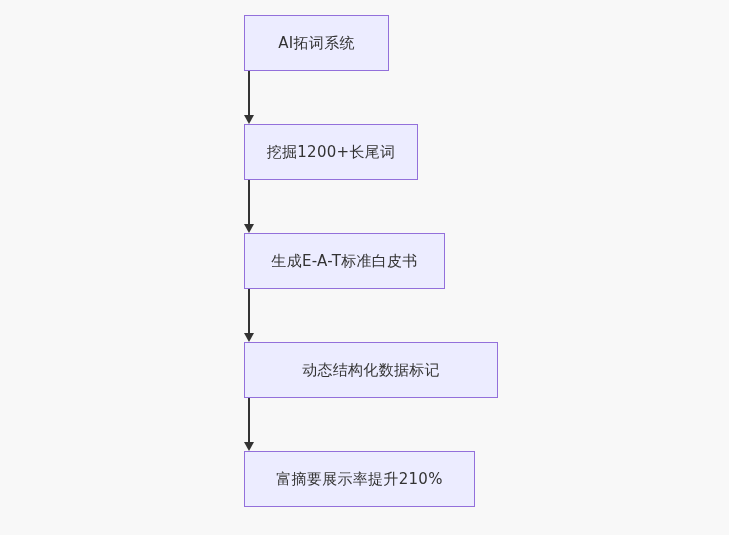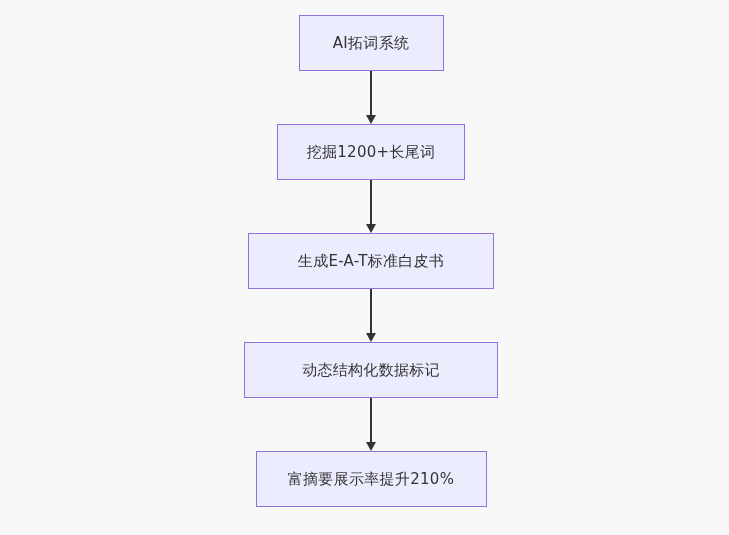--- a/index.html
+++ b/index.html
@@ -14,21 +14,21 @@
     overflow: hidden;
     font-family: "DejaVu Sans", "Liberation Sans", sans-serif;
   }
   .flow {
     position: absolute;
     left: 371px;
     top: 15px;
     transform: translateX(-50%);
     display: flex;
     flex-direction: column;
-    align-items: center;
+    align-items: flex-start;
   }
   .node {
     box-sizing: border-box;
     height: 56px;
     background: var(--node-fill, #ECECFF);
     border: 1px solid var(--node-stroke, #9370DB);
     display: flex;
     align-items: center;
     justify-content: center;
     flex: 0 0 auto;
@@ -69,30 +69,30 @@
 
     <div class="node" style="width:145px">
       <span class="node-label">AI拓词系统</span>
     </div>
 
     <div class="arrow">
       <div class="line"></div>
       <div class="head"></div>
     </div>
 
-    <div class="node" style="width:188px">
+    <div class="node" style="width:174px">
       <span class="node-label">挖掘1200+长尾词</span>
     </div>
 
     <div class="arrow">
       <div class="line"></div>
       <div class="head"></div>
     </div>
 
-    <div class="node" style="width:246px">
+    <div class="node" style="width:201px">
       <span class="node-label">生成E-A-T标准白皮书</span>
     </div>
 
     <div class="arrow">
       <div class="line"></div>
       <div class="head"></div>
     </div>
 
     <div class="node" style="width:254px">
       <span class="node-label">动态结构化数据标记</span>

